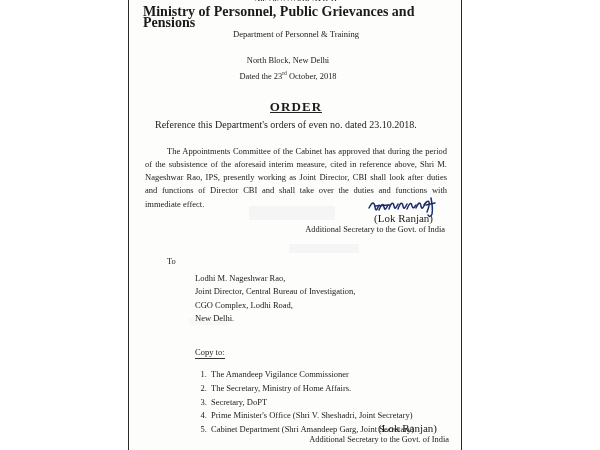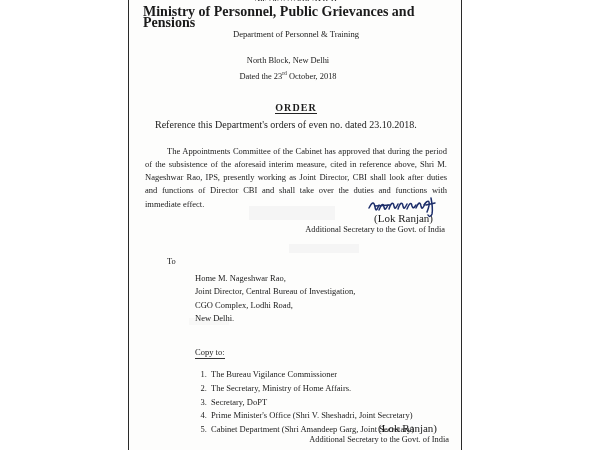--- a/index.html
+++ b/index.html
@@ -97,21 +97,21 @@
   }
   .placedate .sup { font-size: 5.6px; vertical-align: super; }
 
   
   .order-wrap {
     margin-top: 14px;
     text-align: center;
   }
   .order {
     font-weight: bold;
-    font-size: 10px;
+    font-size: 13px;
     letter-spacing: 1.1px;
     border-bottom: 1.2px solid #222;
     padding-bottom: 0px;
     display: inline-block;
     line-height: 11px;
   }
 
   
   .ref {
     margin-top: 3px;
@@ -245,32 +245,32 @@
             <path d="M59,9 L68,7"></path>
           </g>
         </svg>
         <div class="signame">(Lok Ranjan)</div>
         <div class="sigtitle">Additional Secretary to the Govt. of India</div>
       </div>
 
       <div class="to">
         <div>To</div>
         <div class="to-addr">
-          <div>Home M. Nageshwar Rao,</div>
+          <div>Lodhi M. Nageshwar Rao,</div>
           <div>Joint Director, Central Bureau of Investigation,</div>
           <div>CGO Complex, Lodhi Road,</div>
           <div>New Delhi.</div>
         </div>
       </div>
 
       <div class="copyto-wrap">
         <span class="copyto">Copy to:</span>
       </div>
       <ol class="copylist">
-        <li>The Bureau Vigilance Commissioner</li>
+        <li>The Amandeep Vigilance Commissioner</li>
         <li>The Secretary, Ministry of Home Affairs.</li>
         <li>Secretary, DoPT</li>
         <li>Prime Minister's Office (Shri V. Sheshadri, Joint Secretary)</li>
         <li>Cabinet Department (Shri Amandeep Garg, Joint Secretary)</li>
 
       </ol>
 
     </div>
 
     <div class="sig-block2">

